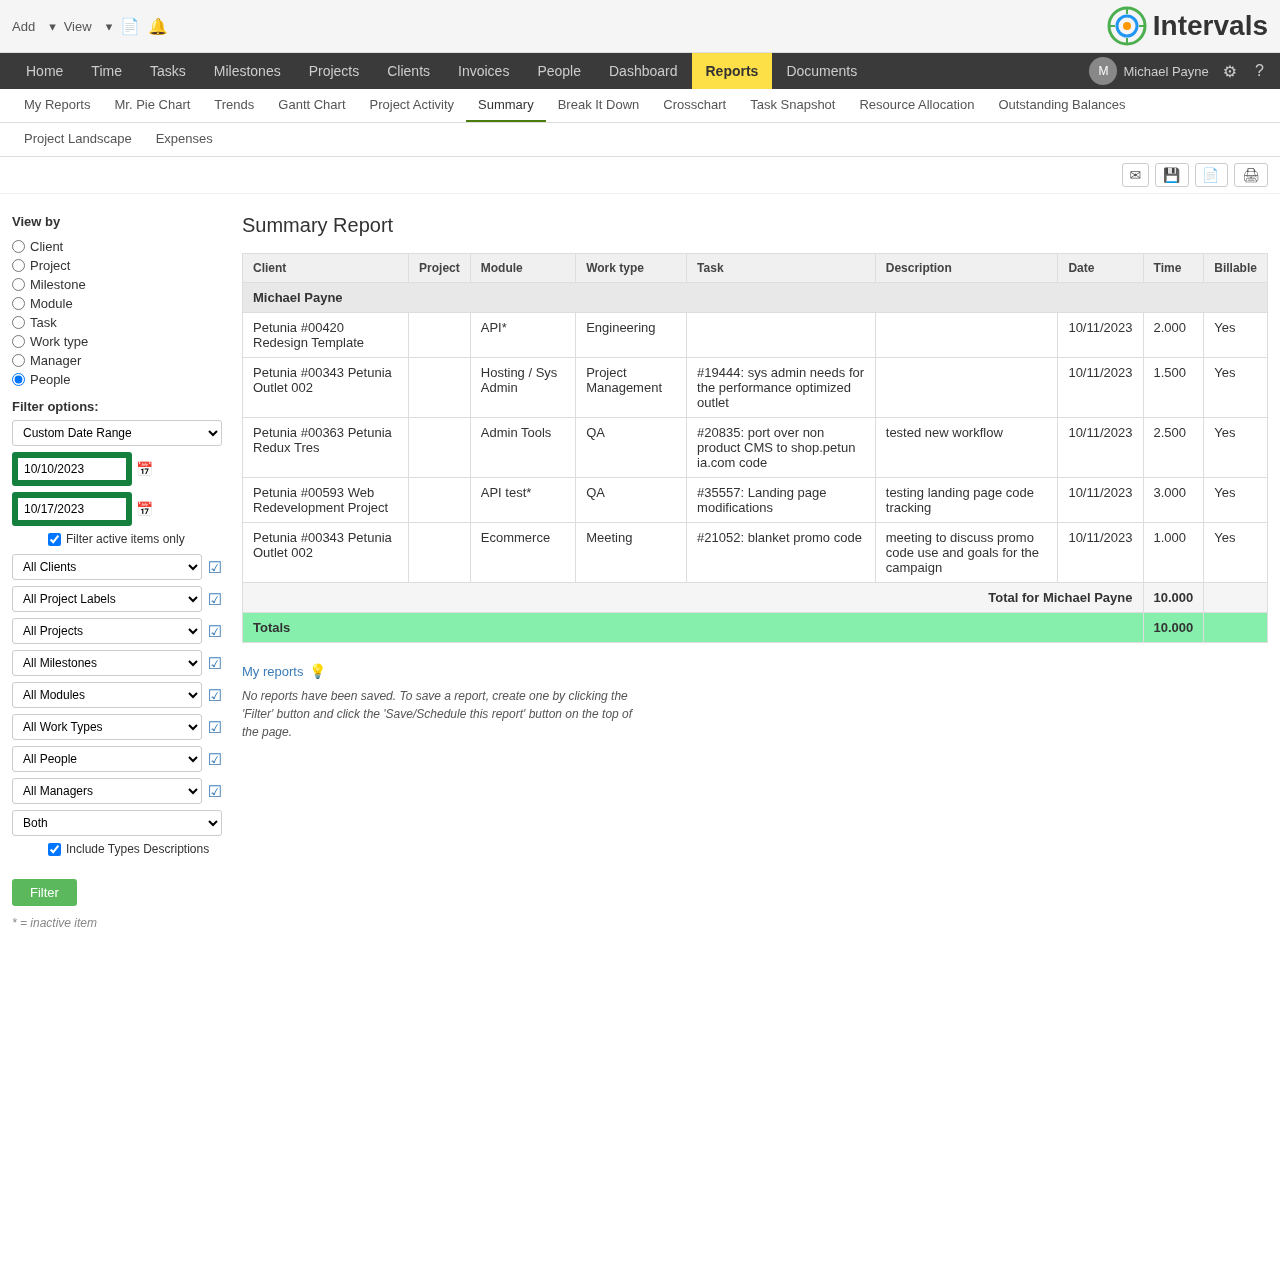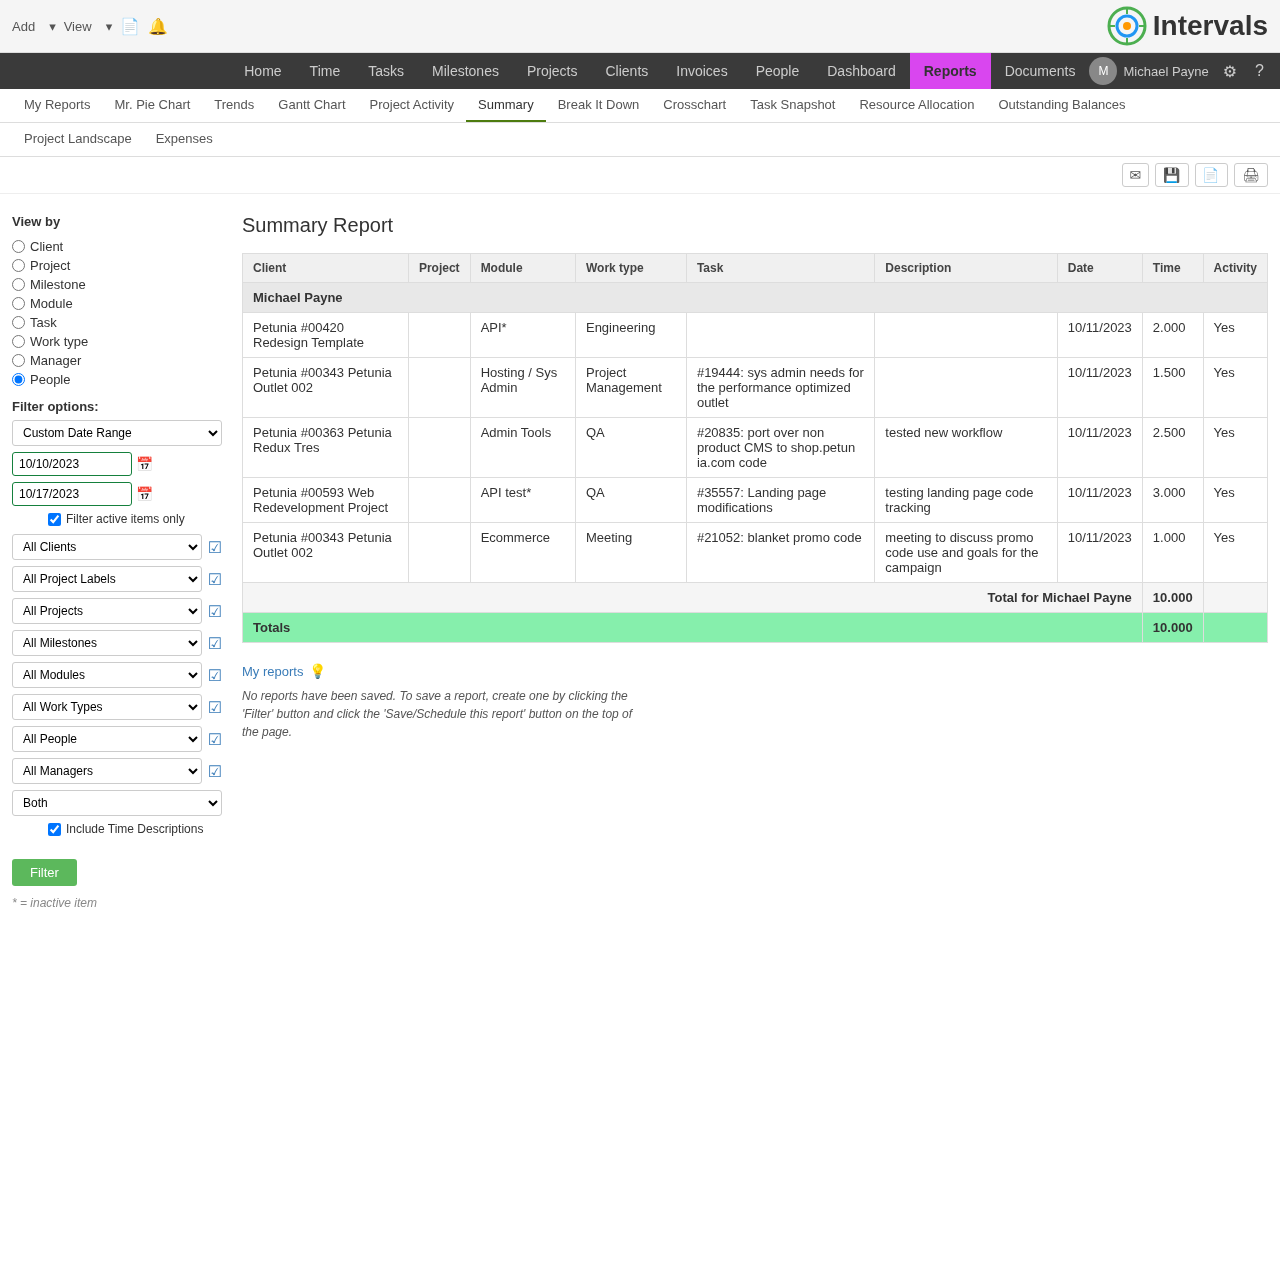--- a/index.html
+++ b/index.html
@@ -13,29 +13,29 @@
     .top-toolbar-left { display: flex; align-items: center; gap: 8px; }
     .toolbar-btn {
       display: flex; align-items: center; gap: 14px;
       background: none; border: none; cursor: pointer; font-size: 13px; color: #555;
     }
     .logo-area { display: flex; align-items: center; gap: 6px; }
     .logo-text { font-size: 28px; font-weight: bold; color: #333; }
 
     
     .main-nav {
-      background: #3a3a3a; display: flex; align-items: center; justify-content: flex-end;
+      background: #3a3a3a; display: flex; align-items: center; justify-content: space-between;
       padding: 0 12px;
     }
     .main-nav-left { display: flex; }
     .nav-item {
       color: #ccc; padding: 10px 14px; cursor: pointer; font-size: 14px;
       text-decoration: none; display: block;
     }
-    .nav-item.reports-active { background: #d946ef; color: #333; font-weight: bold; }
+    .nav-item.reports-active { background: #fde047; color: #333; font-weight: bold; }
     .main-nav-right { display: flex; align-items: center; gap: 10px; color: #ccc; }
     .user-info { display: flex; align-items: center; gap: 6px; color: #ccc; font-size: 13px; }
     .avatar { width: 28px; height: 28px; border-radius: 50%; background: #888; display: flex; align-items: center; justify-content: center; color: #fff; font-size: 12px; overflow: hidden; }
     .nav-icon-btn { background: none; border: none; color: #ccc; cursor: pointer; font-size: 16px; padding: 2px 4px; }
 
     
     .sub-nav {
       background: #fff; border-bottom: 1px solid #ddd;
       padding: 0 12px; display: flex; flex-wrap: wrap; gap: 0;
     }
@@ -69,21 +69,21 @@
     .radio-item label { cursor: pointer; }
 
     .filter-options-label { font-weight: bold; margin: 12px 0 6px; }
     .filter-select-row { display: flex; align-items: center; gap: 4px; margin-bottom: 6px; }
     .filter-select {
       flex: 1; padding: 4px 6px; border: 1px solid #ccc; border-radius: 3px;
       font-size: 12px; cursor: pointer; background: #fff;
     }
     .filter-date-row { display: flex; align-items: center; gap: 4px; margin-bottom: 6px; }
     .filter-date-input {
-      width: 120px; padding: 4px 6px; border: 1px solid #15803d; border-radius: 3px; font-size: 12px;
+      width: 120px; padding: 4px 6px; border: 6px solid #15803d; border-radius: 3px; font-size: 12px;
     }
     .date-icon { color: #666; cursor: pointer; font-size: 14px; }
     .checkbox-row { display: flex; align-items: center; gap: 5px; margin-bottom: 8px; padding-left: 36px; }
     .checkbox-row input { cursor: pointer; }
     .checkbox-row label { cursor: pointer; font-size: 12px; }
     .multi-select-icon { color: #3a7cb8; cursor: pointer; font-size: 16px; margin-left: 2px; }
 
     .filter-btn {
       background: #5cb85c; color: #fff; border: none; padding: 6px 18px;
       border-radius: 3px; cursor: pointer; font-size: 13px; margin-top: 15px;
@@ -320,21 +320,21 @@
     </div>
     <div class="filter-select-row">
       <select class="filter-select">
         <option>Both</option>
       </select>
     </div>
 
     
     <div class="checkbox-row">
       <input type="checkbox" id="include-time" checked="" style="">
-      <label for="include-time">Include Time Descriptions</label>
+      <label for="include-time">Include Types Descriptions</label>
     </div>
 
     <button class="filter-btn">Filter</button>
 
     <div class="inactive-note">* = inactive item</div>
   </div>
 
   <div class="report-area">
     <h1 class="report-title">Summary Report</h1>
 
@@ -342,21 +342,21 @@
       <thead>
         <tr>
           <th>Client</th>
           <th>Project</th>
           <th>Module</th>
           <th>Work type</th>
           <th>Task</th>
           <th>Description</th>
           <th>Date</th>
           <th>Time</th>
-          <th>Activity</th>
+          <th>Billable</th>
         </tr>
       </thead>
       <tbody>
 
         <tr class="group-header">
           <td colspan="9">Michael Payne</td>
         </tr>
 
         <tr class="table-row">
           <td>Petunia #00420 Redesign Template</td>

